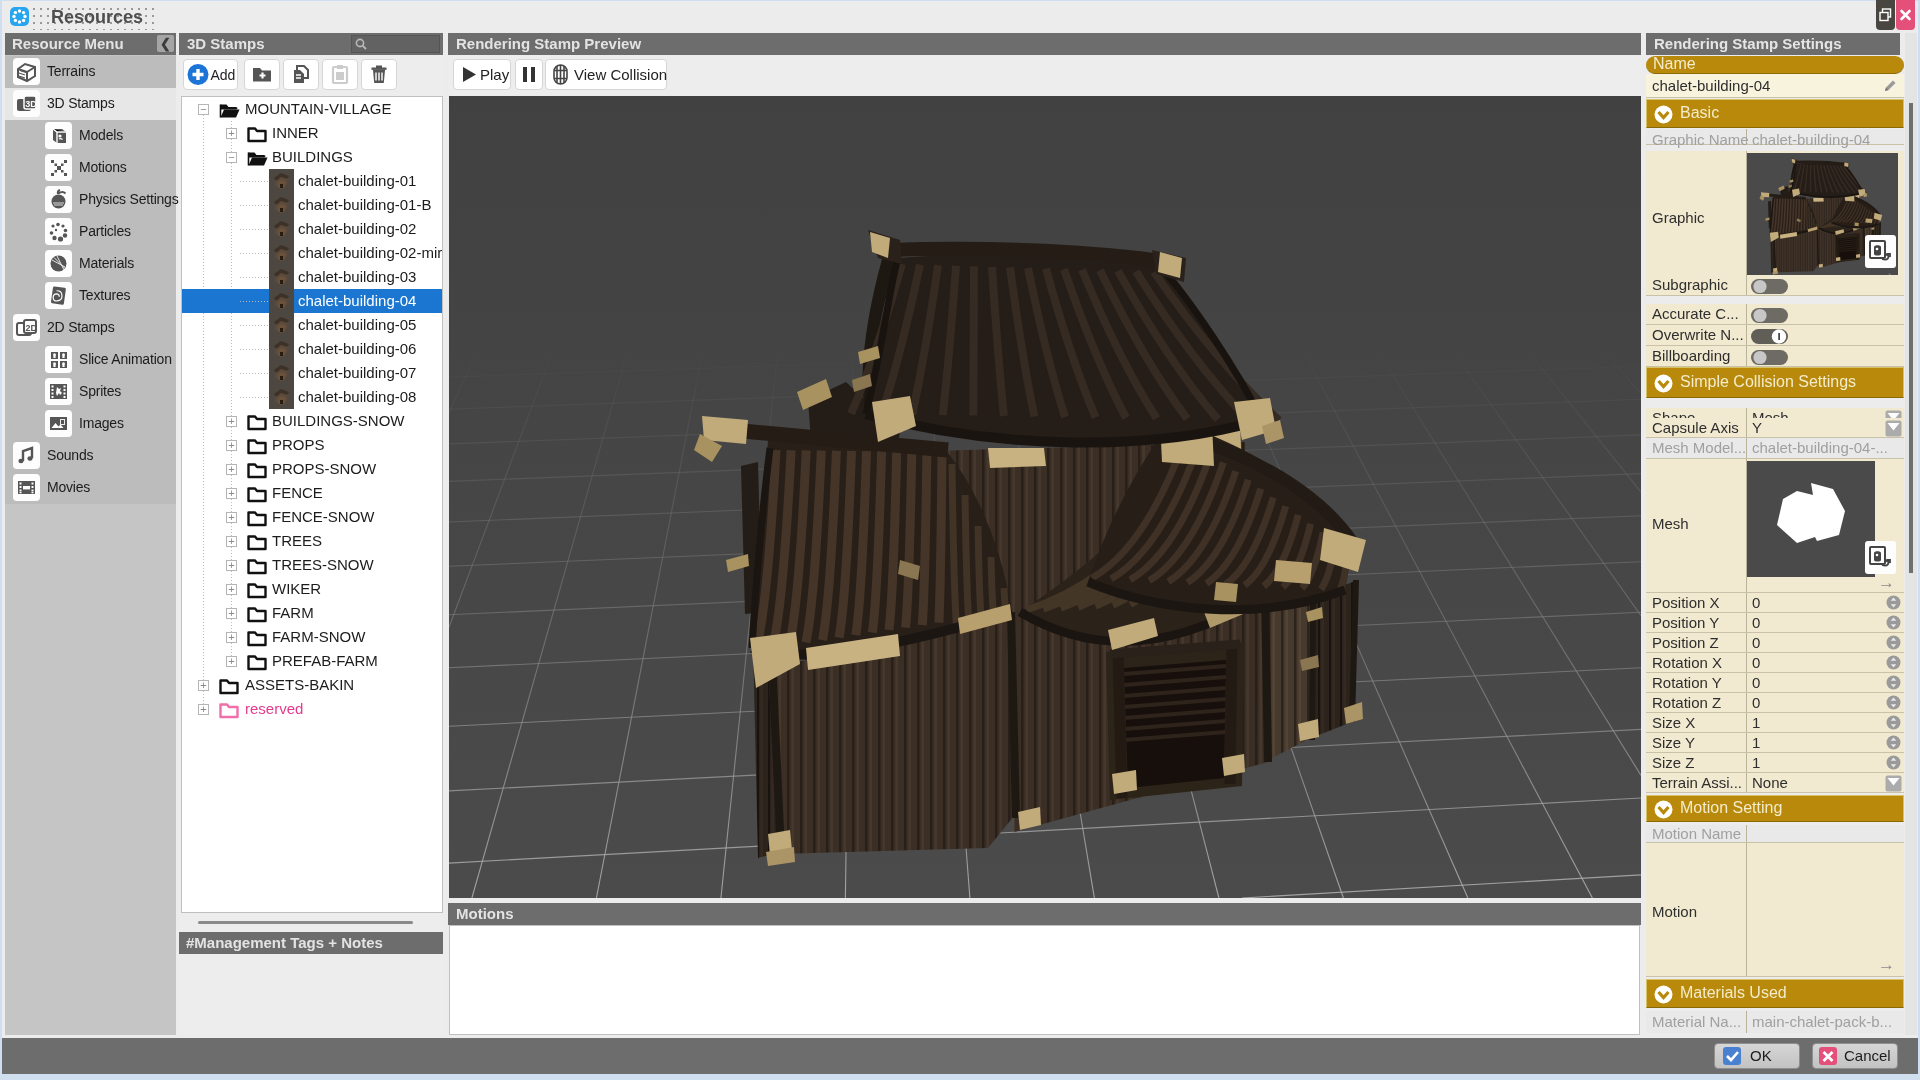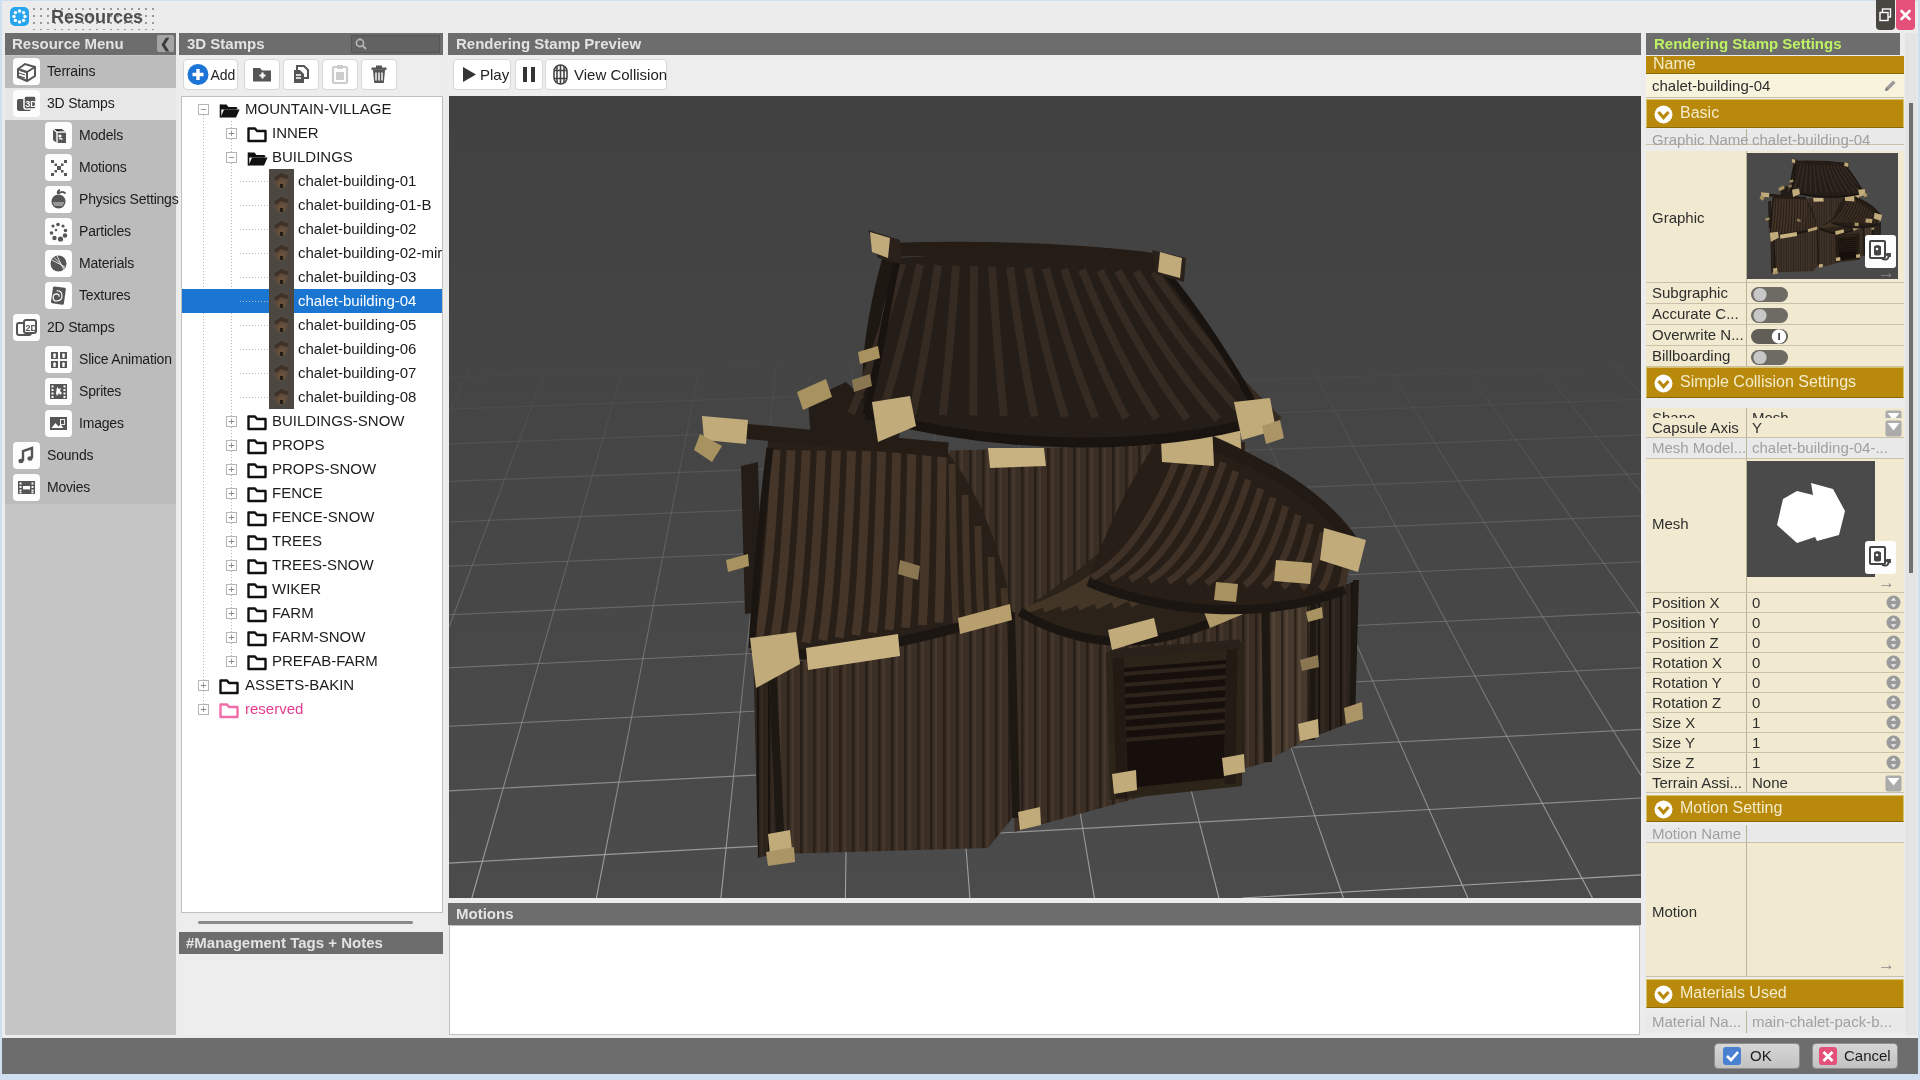--- a/index.html
+++ b/index.html
@@ -44,21 +44,21 @@
 .trow.selrow{background:#1b76d2;color:#fff;}
 .thumbstrip{position:absolute;left:87px;top:0;width:25px;height:24px;background:#4c4741;}
 
 #chead{position:absolute;left:448px;top:33px;width:1193px;height:22px;background:#6d6d6d;color:#e3e3e3;font-weight:bold;font-size:15px;line-height:22px;padding-left:8px;box-sizing:border-box;}
 #ctoolbar{position:absolute;left:448px;top:55px;width:1193px;height:40px;background:#ededed;}
 #viewport{position:absolute;left:449px;top:96px;width:1192px;height:802px;background:#454545;overflow:hidden;}
 #mhead{position:absolute;left:448px;top:903px;width:1193px;height:22px;background:#6d6d6d;color:#e3e3e3;font-weight:bold;font-size:15px;line-height:22px;padding-left:8px;box-sizing:border-box;}
 #mbox{position:absolute;left:449px;top:925px;width:1191px;height:110px;background:#fff;border:1px solid #c0c0c0;box-sizing:border-box;}
 
 #rpanel{position:absolute;left:1646px;top:33px;width:271px;height:1002px;background:#ececec;}
-#rphead{position:absolute;left:0;top:0;width:254px;height:22px;background:#6d6d6d;color:#bef264;font-weight:bold;font-size:15px;line-height:22px;padding-left:8px;box-sizing:border-box;}
+#rphead{position:absolute;left:0;top:0;width:254px;height:22px;background:#6d6d6d;color:#e5e5e5;font-weight:bold;font-size:15px;line-height:22px;padding-left:8px;box-sizing:border-box;}
 .prow.gold{background:#b8890b;color:#f4ecca;font-size:16px;border-bottom:1px solid #8a6a00;}
 #rscroll{position:absolute;left:259px;top:0px;width:12px;height:1002px;background:#e4e4e4;}
 #rthumb{position:absolute;left:4px;top:70px;width:4px;height:470px;background:#6f6f6f;}
 .prow{position:absolute;left:0;width:258px;box-sizing:border-box;background:#f1ead0;border-bottom:1px solid #c9c2a8;}
 .prow .pl{position:absolute;left:6px;color:#2e2e2e;font-size:15px;white-space:nowrap;}
 .prow .pv{position:absolute;left:106px;color:#2e2e2e;font-size:15px;white-space:nowrap;}
 .prow .dividerv{position:absolute;left:100px;top:0;bottom:0;width:1px;background:#b9b39a;}
 .grayrow{background:#e9e9e9;}
 .grayrow .pl,.grayrow .pv{color:#a0a0a0;}
 
@@ -819,21 +819,21 @@
       <polygon points="403.0,284.0 421.0,278.0 423.0,290.0 405.0,296.0" fill="#8a7650"></polygon>
       <polygon points="539.0,352.0 595.0,352.0 597.0,370.0 541.0,372.0" fill="#c9b282"></polygon>
       <polygon points="451.0,464.0 471.0,470.0 469.0,484.0 449.0,478.0" fill="#8a7650"></polygon>
 </svg></div>
 <div id="mhead">Motions</div>
 <div id="mbox"></div>
 
 <div id="rpanel">
  <div id="rphead">Rendering Stamp Settings</div>
  <div id="rrows">
-      <div class="prow gold" style="top:23px;height:18px;">
+      <div class="prow gold" style="top:23px;height:18px;border-radius:9px;">
         <div style="position:absolute;left:7px;top:-1px">Name</div>
       </div>
 <div class="prow" style="top:41px;height:24px;background:#f8f3dd;">
       <div class="pl" style="top:3px;left:6px">chalet-building-04</div>
       <svg width="16" height="16" viewBox="0 0 16 16" style="position:absolute;right:6px;top:4px">
       <path d="M3 13 l1 -3.5 7 -7 2.5 2.5 -7 7 Z" fill="#9a9a9a"></path>
           <path d="M3 13 l3.5 -1 -2.5 -2.5 Z" fill="#777"></path>
         </svg>
       </div>
 <div class="prow gold" style="top:66px;height:29px;border:1px solid #d8c266;border-bottom:1px solid #8a6a00;">
@@ -1003,21 +1003,21 @@
             <polygon points="451.0,464.0 471.0,470.0 469.0,484.0 449.0,478.0" fill="#8a7650"></polygon>
           </svg></div>
       <div style="position:absolute;left:219px;top:84px;width:31px;height:33px;background:#fdfdfd;border-radius:3px;"><svg width="31" height="33" viewBox="0 0 31 33">
 <rect x="5" y="6" width="15" height="17" rx="1" fill="none" stroke="#444" stroke-width="2"></rect>
 <path d="M9 12 c0 -2.5 7 -2.5 7 0 v7 c0 2 -7 2 -7 0 Z" fill="#444"></path>
 <circle cx="12" cy="14" r="1.3" fill="#fff"></circle>
 <path d="M17 24 c6 2 8 -2 5 -5 l-2.5 2.5 M22 19 l3 0 0 3" stroke="#444" stroke-width="1.8" fill="none"></path>
 </svg></div>
       <div style="position:absolute;left:232px;top:112px;color:#8a8a8a;font-size:17px;">→</div>
       </div>
-<div class="prow" style="top:250px;height:21px;">
+<div class="prow" style="top:242px;height:21px;">
         <div class="dividerv"></div>
         <div class="pl" style="top:1px">Subgraphic</div>
         <svg width="40" height="18" viewBox="0 0 40 18" style="position:absolute;left:104px;top:3px">
     <rect x="1" y="1" width="37" height="15" rx="7.5" fill="#6e6a64"></rect>
     <circle cx="10" cy="8.5" r="6.6" fill="#c7c7c7"></circle>
         </svg>
       </div>
 <div class="prow" style="top:271px;height:21px;padding-left:12px;">
         <div class="dividerv"></div>
         <div class="pl" style="top:1px">Accurate C...</div>

